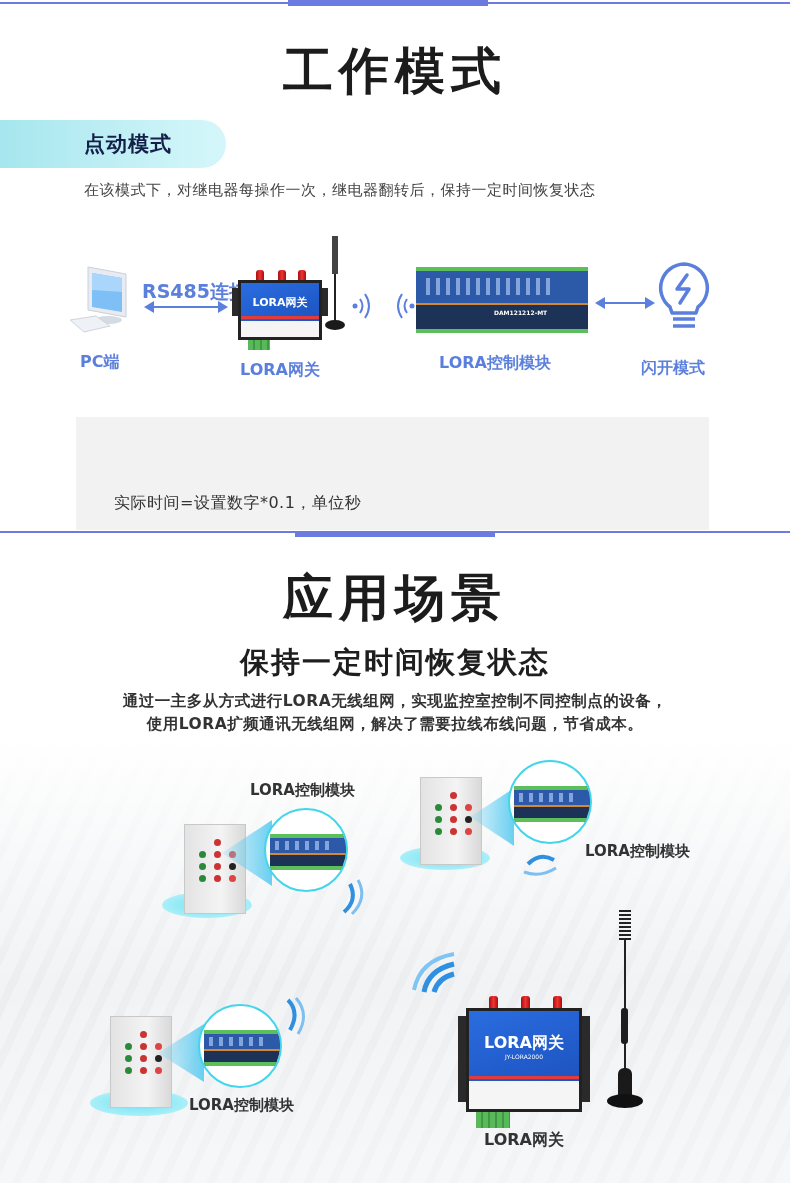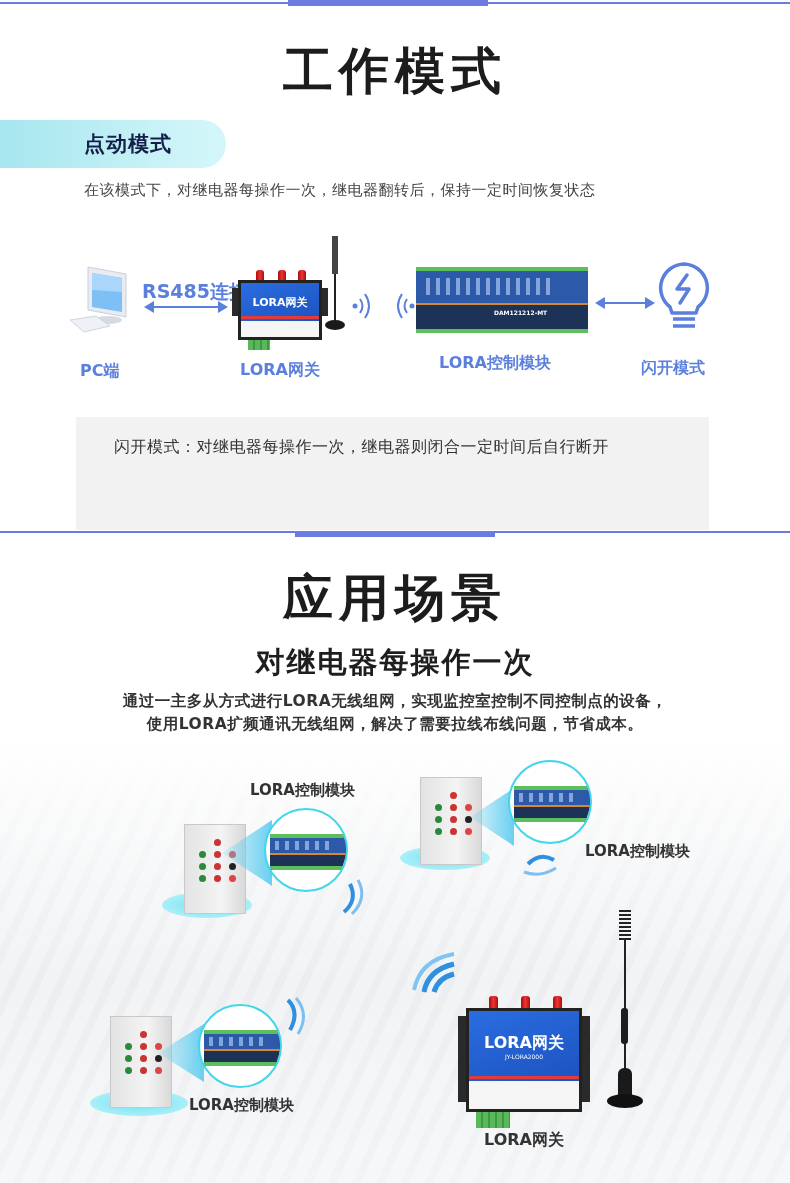--- a/index.html
+++ b/index.html
@@ -79,21 +79,21 @@
 
 <div class="abs" style="left:68px; top:262px; width:70px; height:75px;">
   <svg width="70" height="75" viewBox="0 0 70 75">
     <path d="M20 5 L58 12 L58 55 L20 48 Z" fill="#e8ecf2" stroke="#c9d0da"></path>
     <path d="M24 11 L54 16 L54 50 L24 45 Z" fill="#7ec0f5"></path>
     <path d="M24 11 L54 16 L54 30 L24 28 Z" fill="#a9d6fa"></path>
     <ellipse cx="40" cy="58" rx="14" ry="4" fill="#d5dbe3"></ellipse>
     <path d="M2 58 L28 54 L42 64 L16 70 Z" fill="#eef1f5" stroke="#cfd5dd"></path>
   </svg>
 </div>
-<span class="blue-label" style="left:80px; top:361px;">PC端</span>
+<span class="blue-label" style="left:80px; top:352px;">PC端</span>
 
 <span class="blue-label" style="left:142px; top:279px; font-size:19px;">RS485连接</span>
 <div class="arrow" style="left:146px; top:306px; width:80px;"></div>
 
 <div class="abs" style="left:232px; top:236px; width:120px; height:120px;">
   <div class="abs" style="left:100px; top:0; width:6px; height:38px; background:#444;"></div>
   <div class="abs" style="left:102px; top:38px; width:2px; height:50px; background:#222;"></div>
   <div class="abs" style="left:93px; top:84px; width:20px; height:10px; border-radius:50%; background:#1a1a1a;"></div>
   <div class="ant-red" style="left:24px; top:34px; height:12px;"></div>
   <div class="ant-red" style="left:46px; top:34px; height:12px;"></div>
@@ -133,28 +133,28 @@
   <svg width="56" height="74" viewBox="0 0 56 74">
     <path d="M28 3 A24 24 0 0 1 42 46 L40 52 L16 52 L14 46 A24 24 0 0 1 28 3 Z" fill="none" stroke="#5b7fdc" stroke-width="3.5" stroke-linejoin="round"></path>
     <path d="M31 14 L21 28 L33 28 L24 42" fill="none" stroke="#5b7fdc" stroke-width="3.5" stroke-linecap="round" stroke-linejoin="round"></path>
     <line x1="17" y1="58" x2="39" y2="58" stroke="#5b7fdc" stroke-width="3.5"></line>
     <line x1="17" y1="65" x2="39" y2="65" stroke="#5b7fdc" stroke-width="3.5"></line>
   </svg>
 </div>
 <span class="blue-label" style="left:641px; top:358px;">闪开模式</span>
 
 <div class="notes-box">
-  <p class="note-line" style="top:20px;">闪开模式：对继电器每操作一次，继电器则闭合一定时间后自行断开</p>
+  <p class="note-line" style="top:76px;">实际时间=设置数字*0.1，单位秒</p>
 </div>
 
 <div class="divider-line" style="top:531px;"></div>
 <div class="divider-tab" style="left:295px; width:200px; top:531px;"></div>
 
 <h1 class="section-title" style="top:565px;">应用场景</h1>
-<h2 class="sub-title">对继电器每操作一次</h2>
+<h2 class="sub-title">保持一定时间恢复状态</h2>
 <p class="para" style="top:691px;">通过一主多从方式进行LORA无线组网，实现监控室控制不同控制点的设备，</p>
 <p class="para" style="top:714px;">使用LORA扩频通讯无线组网，解决了需要拉线布线问题，节省成本。</p>
 
 <div class="scene-bg"></div>
 
 <span class="cab-label" style="left:250px; top:781px;">LORA控制模块</span>
 <div class="cab-shadow" style="left:162px; top:892px; width:90px; height:26px;"></div>
 <div class="cabinet" style="left:184px; top:824px; width:62px; height:90px;">
   <div class="btns">
     <span class="b" style="background:transparent"></span>

